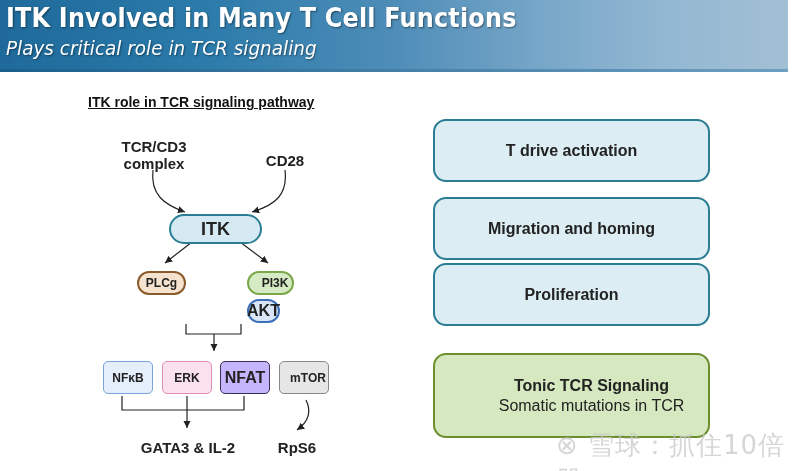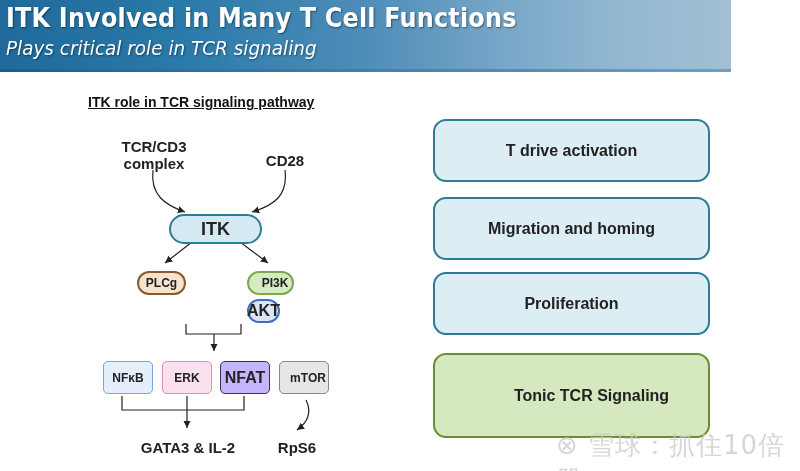--- a/index.html
+++ b/index.html
@@ -1,17 +1,17 @@
 <!DOCTYPE html>
 <html><head>
   <meta charset="utf-8">
   <style>
     html, body { margin: 0; padding: 0; }
     body { width: 800px; height: 471px; position: relative; background: #ffffff; overflow: hidden; font-family: "Liberation Sans", sans-serif; }
-    .header { position: absolute; left: 0; top: 0; width: 731px; height: 72px;
+    .header { position: absolute; left: 0; top: 0; width: 788px; height: 72px;
       background: linear-gradient(90deg, #1f6a9a 0%, #2a7aaa 25%, #4e8db8 50%, #7aa8c9 70%, #93b8d2 85%, #a2bfd4 100%); }
     .header::after { content: ""; position: absolute; left: 0; right: 0; bottom: 0; height: 3px; background: linear-gradient(90deg,#1a5f8c,#6e9fc2); }
     .title { position: absolute; left: 6px; top: 3px; font-size: 26px; font-weight: bold; color: #ffffff; text-shadow: 1px 1px 2px rgba(0,0,0,0.45); letter-spacing: 0.2px; font-family: "DejaVu Sans", sans-serif; transform: scaleX(0.92); transform-origin: left; }
     .subtitle { position: absolute; left: 6px; top: 36px; font-size: 20px; font-style: italic; color: #ffffff; text-shadow: 1px 1px 2px rgba(0,0,0,0.45); font-family: "DejaVu Sans", sans-serif; transform: scaleX(0.92); transform-origin: left; }
     .diag-title { position: absolute; left: 88px; top: 94px; font-size: 14px; font-weight: bold; text-decoration: underline; color: #111; }
     .lbl { position: absolute; font-weight: bold; color: #222; text-align: center; line-height: 17px; }
     .node { position: absolute; display: flex; align-items: center; justify-content: center; font-weight: bold; color: #222; box-sizing: border-box; }
     .pill { border-radius: 20px; }
     .sq { border-radius: 5px; }
     .fbox { position: absolute; left: 433px; width: 277px; height: 63px; box-sizing: border-box; border: 2px solid #2a7d93; border-radius: 13px; background: #dcedf3; display: flex; align-items: center; justify-content: center; font-weight: bold; font-size: 16px; color: #222; }
@@ -63,21 +63,22 @@
 <div class="node sq" style="left:103px; top:361px; width:50px; height:33px; border:1.5px solid #7aa3dc; background:#e5eefb; font-size:12px;">NFκB</div>
 <div class="node sq" style="left:162px; top:361px; width:50px; height:33px; border:1.5px solid #e08eb6; background:#fbe0ee; font-size:12px;">ERK</div>
 <div class="node sq" style="left:220px; top:361px; width:50px; height:33px; border:1.5px solid #3a2e55; background:#c4b5fd; font-size:16px;">NFAT</div>
 <div class="node sq" style="left:279px; top:361px; width:50px; height:33px; border:1.5px solid #888; background:#e6e6e6; font-size:12px;padding-left:8px;">mTOR</div>
 
 <div class="lbl" style="left:128px; top:439px; width:120px; font-size:15px;">GATA3 &amp; IL-2</div>
 <div class="lbl" style="left:275px; top:439px; width:44px; font-size:15px;">RpS6</div>
 
 <div class="fbox" style="top:119px;">T drive activation</div>
 <div class="fbox" style="top:197px;">Migration and homing</div>
-<div class="fbox" style="top:272px;">Proliferation</div>
+<div class="fbox" style="top:263px;">Proliferation</div>
 <div class="fbox green">
   <div class="l1">Tonic TCR Signaling</div>
+  <div class="l2">Somatic mutations in TCR</div>
 </div>
 
 <div class="watermark">
   <span>⊗</span>
   <span>雪球：抓住10倍股</span>
 </div>
 
 </body></html>

